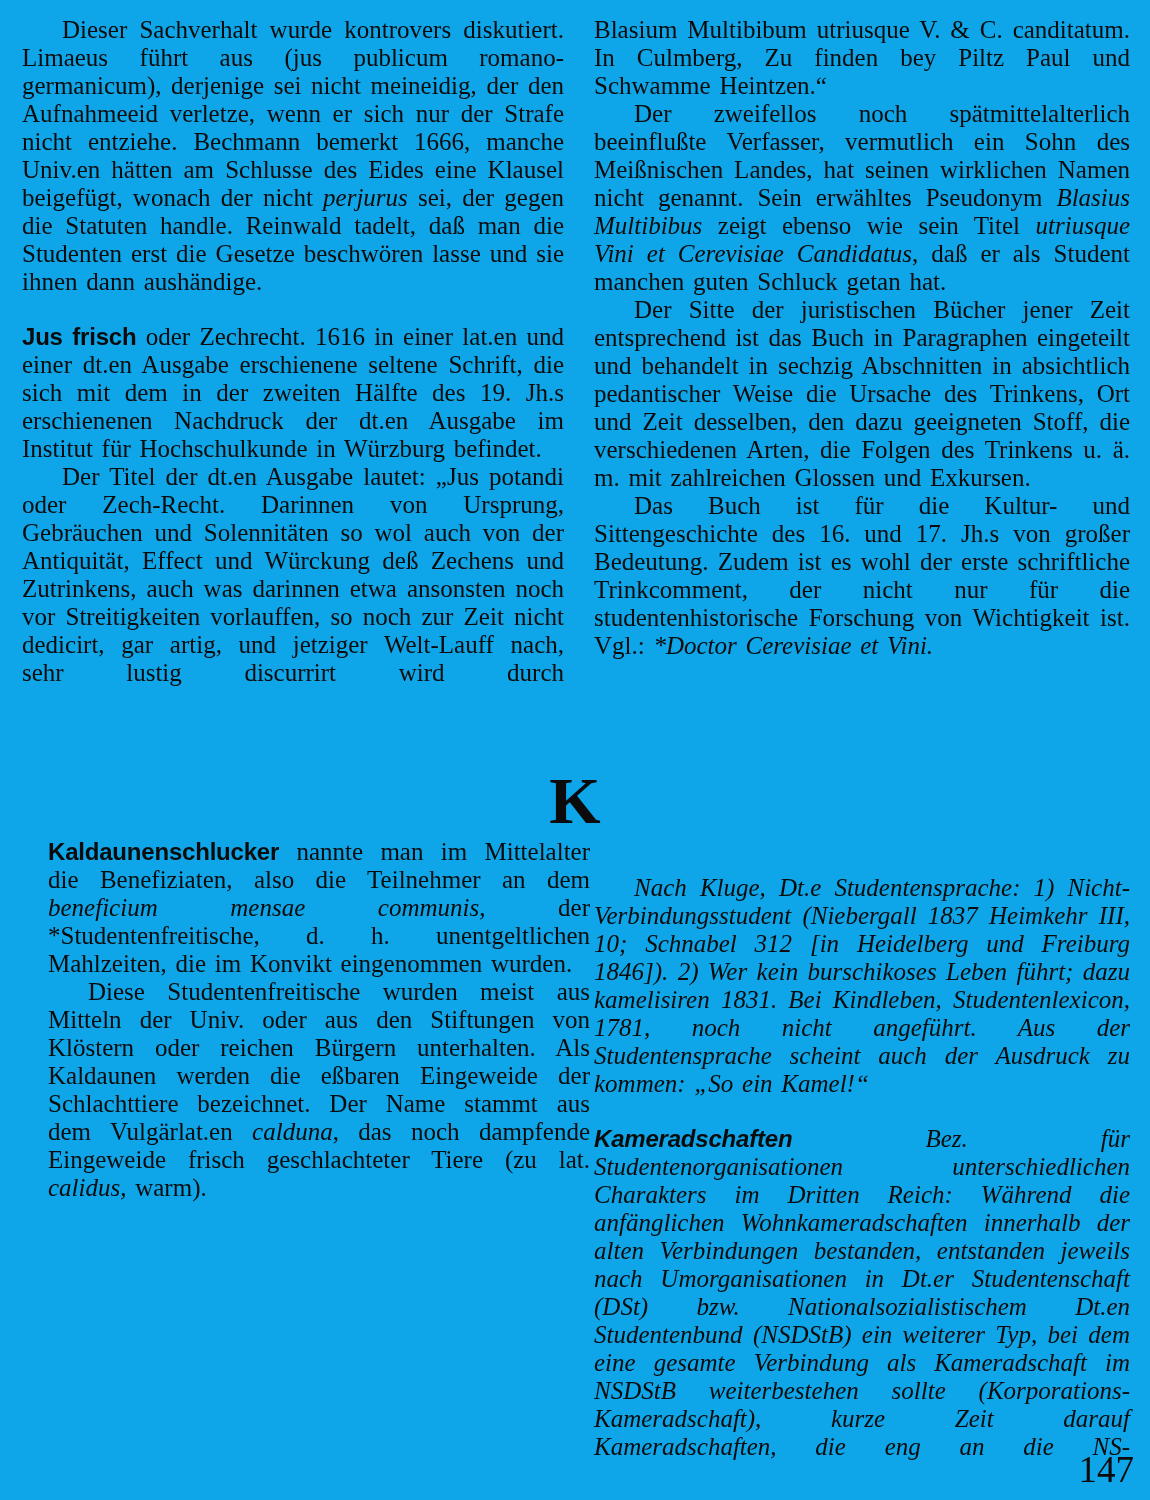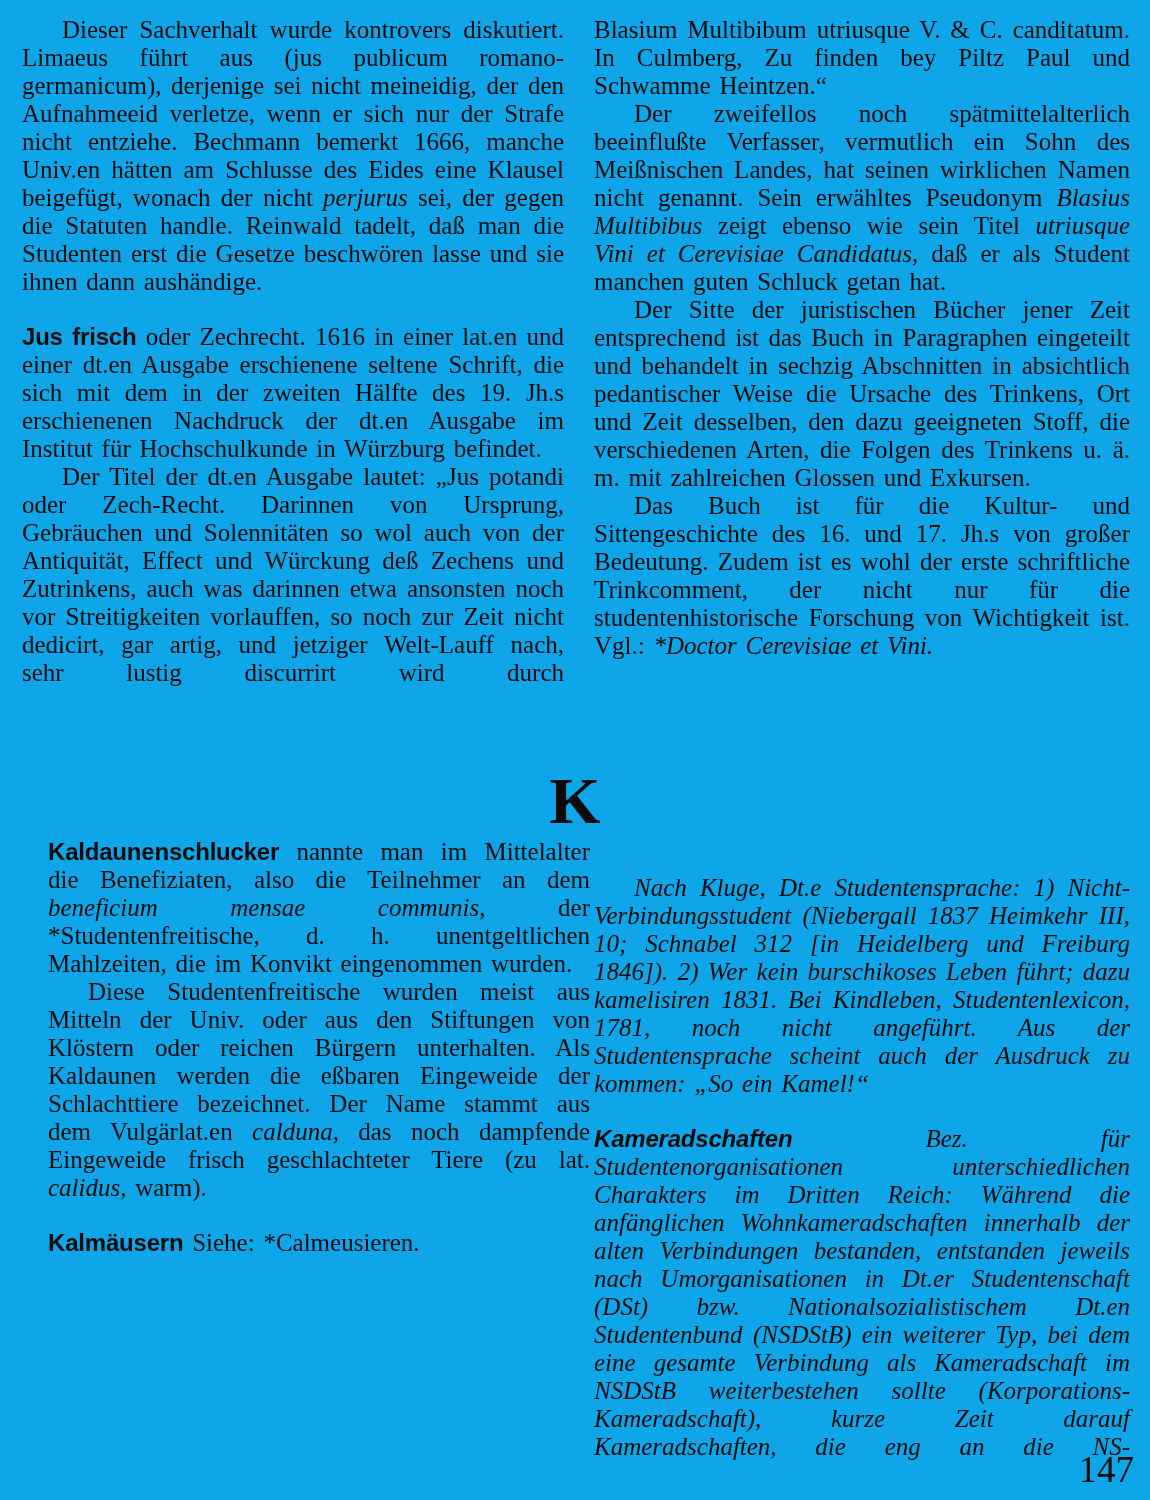--- a/index.html
+++ b/index.html
@@ -75,20 +75,19 @@
   <div class="col col-top-right">
       <p class="para"><span>Blasium Multibibum utriusque V. &amp; C. canditatum. In Culmberg, Zu finden bey Piltz Paul und Schwamme Heintzen.“</span></p>
       <p class="para indent"><span>Der zweifellos noch spätmittelalterlich beeinflußte Verfasser, vermutlich ein Sohn des Meißnischen Landes, hat seinen wirklichen Namen nicht genannt. Sein erwähltes Pseudonym </span><span class="it">Blasius Multibibus</span><span> zeigt ebenso wie sein Titel </span><span class="it">utriusque Vini et Cerevisiae Candidatus</span><span>, daß er als Student manchen guten Schluck getan hat.</span></p>
       <p class="para indent"><span>Der Sitte der juristischen Bücher jener Zeit entsprechend ist das Buch in Paragraphen eingeteilt und behandelt in sechzig Abschnitten in absichtlich pedantischer Weise die Ursache des Trinkens, Ort und Zeit desselben, den dazu geeigneten Stoff, die verschiedenen Arten, die Folgen des Trinkens u. ä. m. mit zahlreichen Glossen und Exkursen.</span></p>
       <p class="para indent"><span>Das Buch ist für die Kultur- und Sittengeschichte des 16. und 17. Jh.s von großer Bedeutung. Zudem ist es wohl der erste schriftliche Trinkcomment, der nicht nur für die studentenhistorische Forschung von Wichtigkeit ist. Vgl.: </span><span class="it">*Doctor Cerevisiae et Vini.</span></p>
     </div>
   <div class="section-letter">K</div>
   <div class="col col-bottom-left">
       <p class="para entry"><span class="headword">Kaldaunenschlucker</span><span> nannte man im Mittelalter die Benefiziaten, also die Teilnehmer an dem </span><span class="it">beneficium mensae communis</span><span>, der *Studentenfreitische, d. h. unentgeltlichen Mahlzeiten, die im Konvikt eingenommen wurden.</span></p>
       <p class="para indent"><span>Diese Studentenfreitische wurden meist aus Mitteln der Univ. oder aus den Stiftungen von Klöstern oder reichen Bürgern unterhalten. Als Kaldaunen werden die eßbaren Eingeweide der Schlachttiere bezeichnet. Der Name stammt aus dem Vulgärlat.en </span><span class="it">calduna</span><span>, das noch dampfende Eingeweide frisch geschlachteter Tiere (zu lat. </span><span class="it">calidus,</span><span> warm).</span></p>
-      <p class="para entry"><span class="headword">Kalmäusern</span><span> Siehe: *Calmeusieren.</span></p>
     </div>
   <div class="col col-bottom-right">
       <p class="para indent"><span>Nach Kluge, Dt.e Studentensprache: 1) Nicht-Verbindungsstudent (Niebergall 1837 Heimkehr III, 10; Schnabel 312 [in Heidelberg und Freiburg 1846]). 2) Wer kein burschikoses Leben führt; dazu kamelisiren 1831. Bei Kindleben, Studentenlexicon, 1781, noch nicht angeführt. Aus der Studentensprache scheint auch der Ausdruck zu kommen: „So ein Kamel!“</span></p>
       <p class="para entry just-last"><span class="headword">Kameradschaften</span><span> Bez. für Studentenorganisationen unterschiedlichen Charakters im Dritten Reich: Während die anfänglichen Wohnkameradschaften innerhalb der alten Verbindungen bestanden, entstanden jeweils nach Umorganisationen in Dt.er Studentenschaft (DSt) bzw. Nationalsozialistischem Dt.en Studentenbund (NSDStB) ein weiterer Typ, bei dem eine gesamte Verbindung als Kameradschaft im NSDStB weiterbestehen sollte (Korporations-Kameradschaft), kurze Zeit darauf Kameradschaften, die eng an die NS-</span></p>
     </div>
   <div class="page-number">147</div>
 </div>
 
 </body></html>

